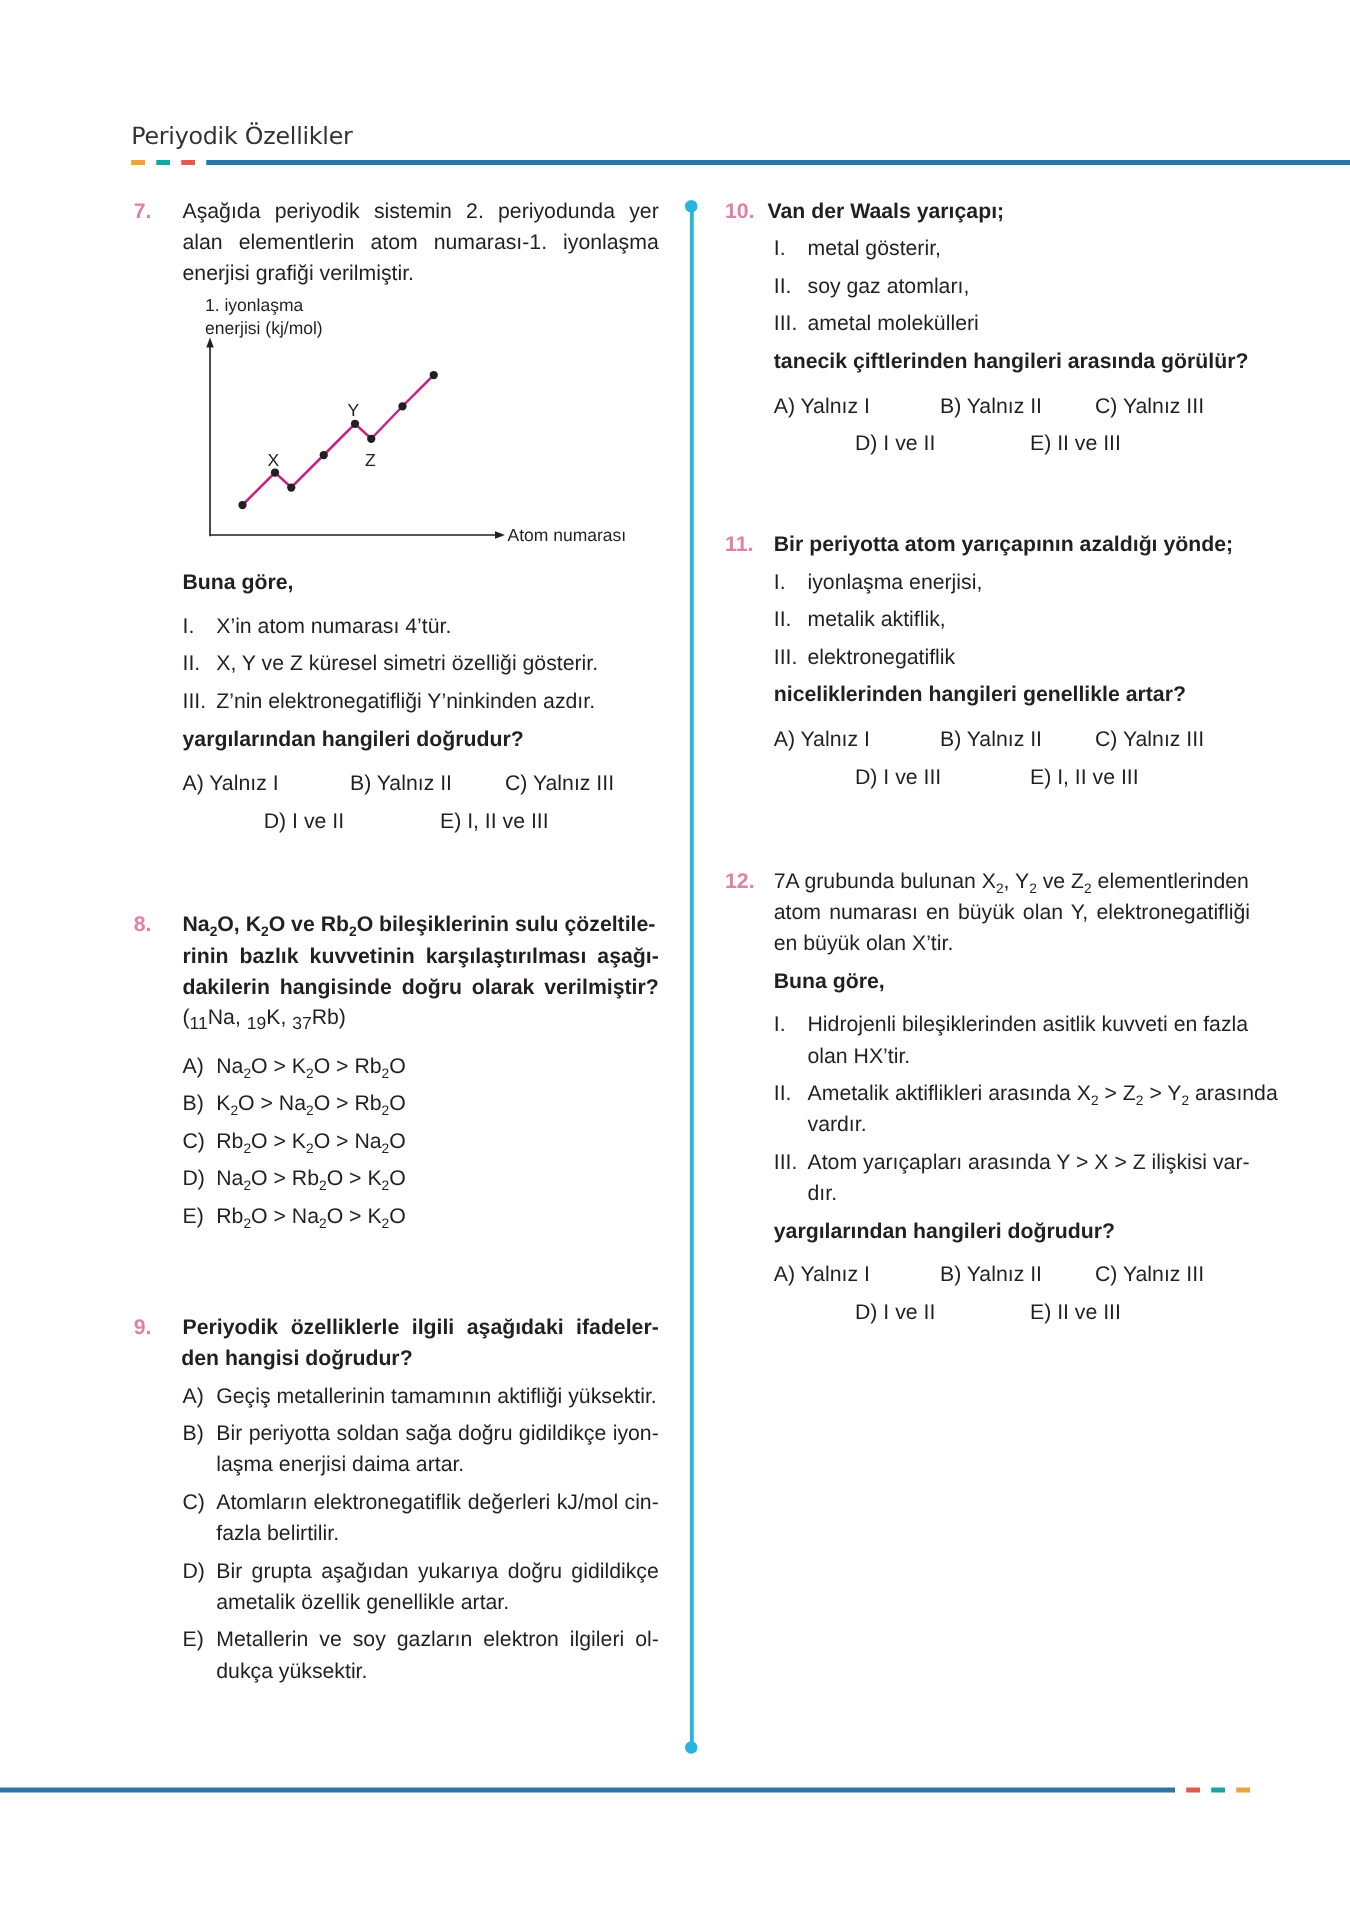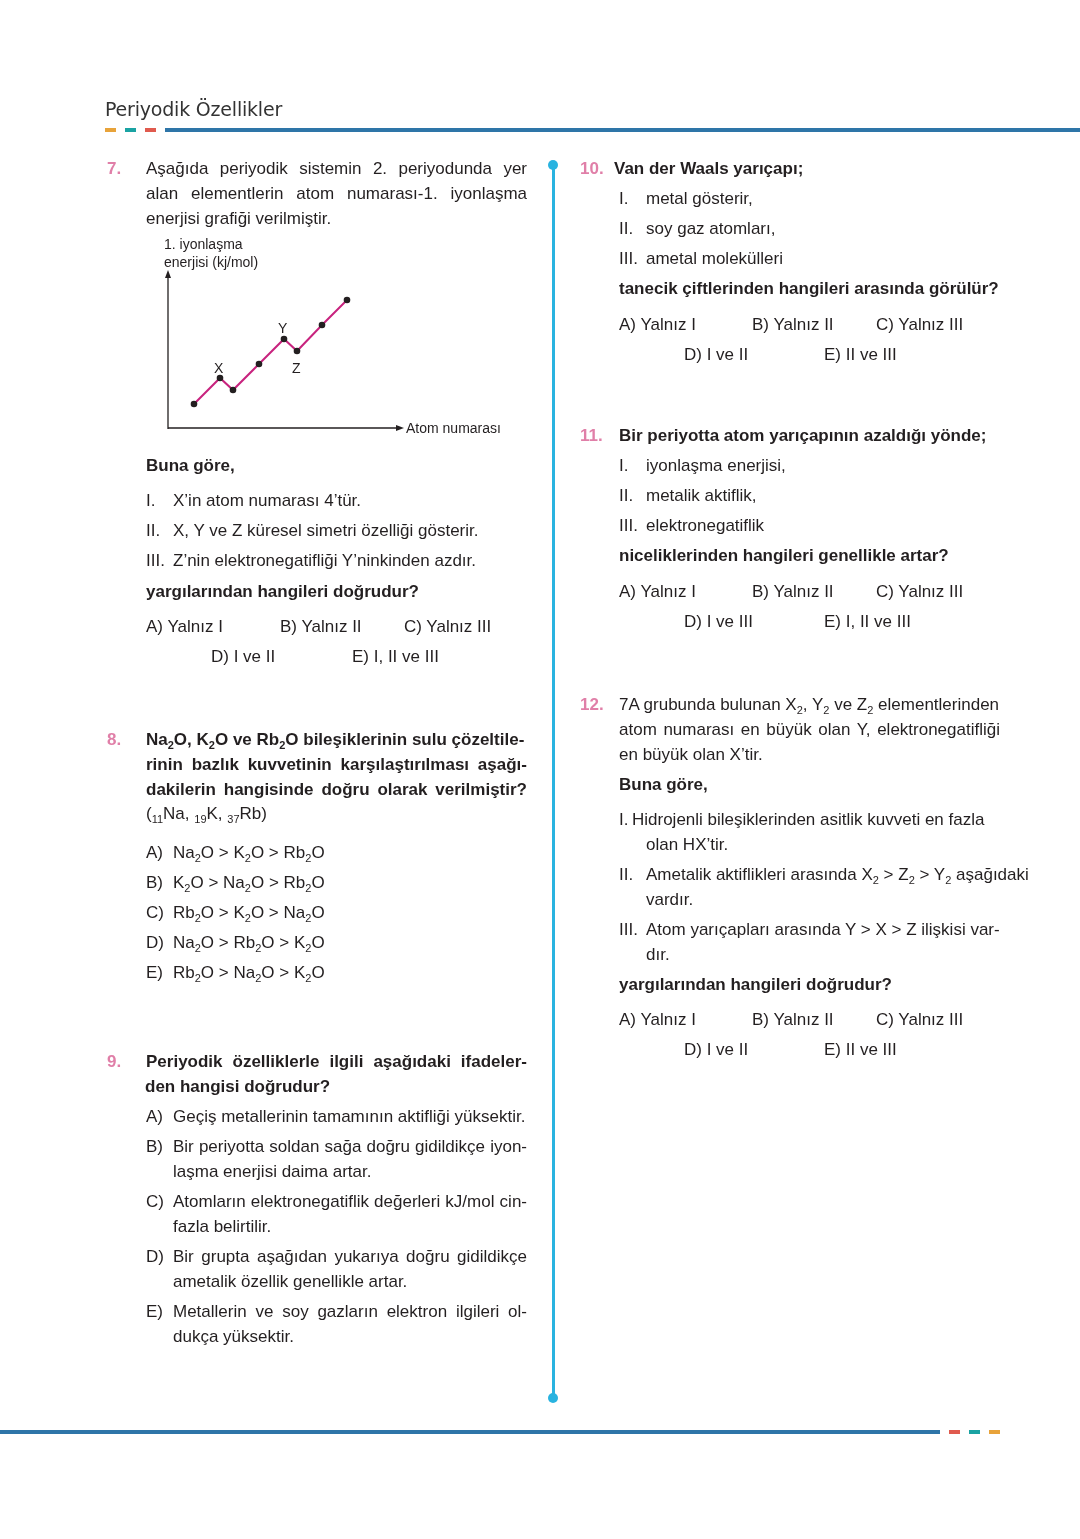--- a/index.html
+++ b/index.html
@@ -9,21 +9,21 @@
   .hdr-title { left:105px; top:98px; font-family:"DejaVu Sans", sans-serif; font-size:19px; color:#333; letter-spacing:-0.2px; }
   .dash { height:4px; width:11px; position:absolute; }
   .rule { height:4px; background:#2e75a8; position:absolute; }
   .vline { position:absolute; left:552px; top:164px; width:3px; height:1234px; background:#29b3e0; }
   .vdot { position:absolute; width:10px; height:10px; border-radius:50%; background:#29b3e0; left:548px; }
   .qnum { position:absolute; color:#e07fa8; font-weight:bold; font-size:17px; }
   .line { position:absolute; white-space:nowrap; line-height:20px; }
   .b { font-weight:bold; }
   .just { text-align:justify; text-align-last:justify; white-space:normal; }
   sub { font-size:11px; vertical-align:-4px; line-height:0; }
-  .pre { font-size:11px; vertical-align:-4px; }
+  .pre { font-size:14px; vertical-align:-4px; }
   .roman { display:inline-block; width:27px; }
   .opt { display:inline-block; width:27px; }
 </style>
 </head>
 <body>
 
 <div class="abs hdr-title">Periyodik Özellikler</div>
 <div class="dash" style="left:105px;top:128px;background:#e8a33a"></div>
 <div class="dash" style="left:125px;top:128px;background:#1aa3a3"></div>
 <div class="dash" style="left:145px;top:128px;background:#e05a4e"></div>
@@ -142,25 +142,25 @@
 </div>
 
 <div>
   <div class="qnum" style="left:580px;top:695px">12.</div>
   <div class="line" style="left:619px;top:695px"><span>7A grubunda bulunan X</span><sub>2</sub><span>, Y</span><sub>2</sub><span> ve Z</span><sub>2</sub><span> elementlerinden</span></div>
   <div class="line just" style="left:619px;top:720px;width:381px">atom numarası en büyük olan Y, elektronegatifliği</div>
   <div class="line" style="left:619px;top:745px">en büyük olan X’tir.</div>
   <div class="line b" style="left:619px;top:775px">Buna göre,</div>
 
   <div class="line" style="left:619px;top:810px"><span class="roman">I.</span></div>
-  <div class="line" style="left:632px;top:810px">Hidrojenli bileşiklerinden asitlik kuvveti en fazla</div>
+  <div class="line" style="left:646px;top:810px">Hidrojenli bileşiklerinden asitlik kuvveti en fazla</div>
   <div class="line" style="left:646px;top:835px">olan HX’tir.</div>
 
   <div class="line" style="left:619px;top:865px"><span class="roman">II.</span></div>
-  <div class="line" style="left:646px;top:865px"><span>Ametalik aktiflikleri arasında X</span><sub>2</sub><span> &gt; Z</span><sub>2</sub><span> &gt; Y</span><sub>2</sub><span> aşağıdaki</span></div>
+  <div class="line" style="left:646px;top:865px"><span>Ametalik aktiflikleri arasında X</span><sub>2</sub><span> &gt; Z</span><sub>2</sub><span> &gt; Y</span><sub>2</sub><span> arasında</span></div>
   <div class="line" style="left:646px;top:890px">vardır.</div>
 
   <div class="line" style="left:619px;top:920px"><span class="roman">III.</span></div>
   <div class="line" style="left:646px;top:920px">Atom yarıçapları arasında Y &gt; X &gt; Z ilişkisi var-</div>
   <div class="line" style="left:646px;top:945px">dır.</div>
 
   <div class="line b" style="left:619px;top:975px">yargılarından hangileri doğrudur?</div>
   <div class="line" style="left:619px;top:1010px">A) Yalnız I</div>
   <div class="line" style="left:752px;top:1010px">B) Yalnız II</div>
   <div class="line" style="left:876px;top:1010px">C) Yalnız III</div>

